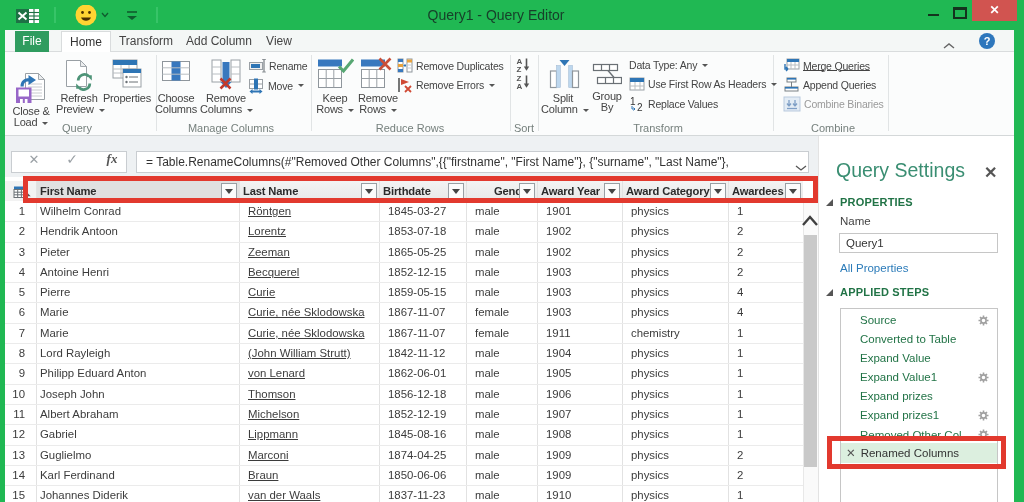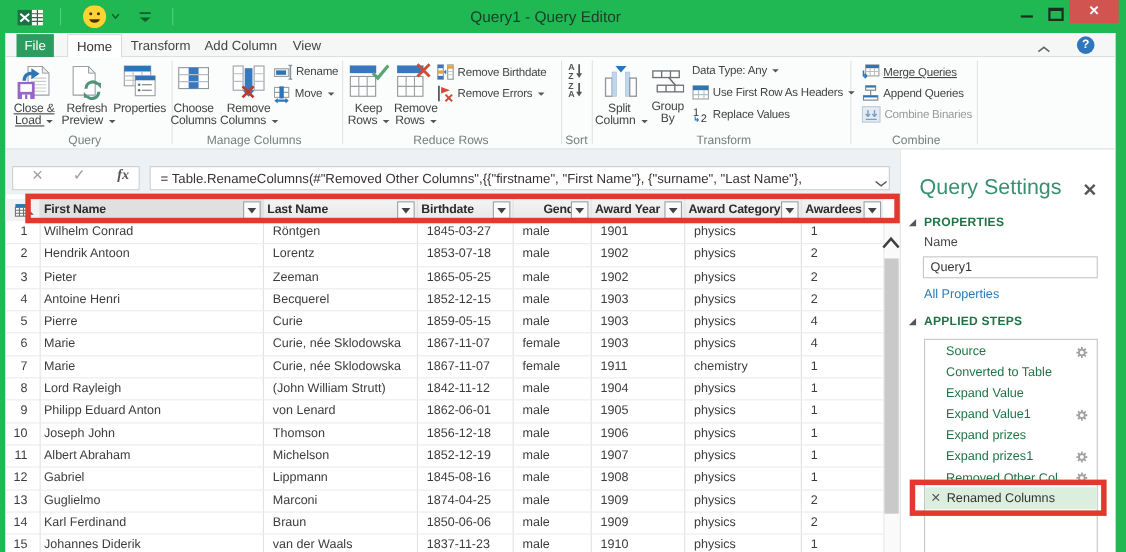--- a/index.html
+++ b/index.html
@@ -47,21 +47,21 @@
   #thead{left:5px;top:181px;width:798px;height:20px;background:linear-gradient(#f3f3f3,#e8e8e8);}
   .hc{line-height:20px;font-weight:bold;font-size:11.2px;letter-spacing:-0.15px;color:#2b2b2b;padding-left:4px;box-sizing:border-box;}
   .fbtn{position:absolute;top:2px;width:16px;height:16px;background:#fbfbfb;border:1px solid #999fa4;box-sizing:border-box;}
   .fbtn:after{content:"";position:absolute;left:3px;top:5px;border:4px solid transparent;border-top:5px solid #444;}
   #corner{left:5px;top:181px;width:31px;height:20px;background:#f2f2f2;}
   .vline{position:absolute;top:181px;width:1px;height:321px;background:#e2e2e2;}
   #tbody{left:5px;top:202px;width:798px;height:300px;}
   .trow{position:relative;width:798px;height:20.3px;border-bottom:1px solid #ebebeb;box-sizing:border-box;}
   .trow span{position:absolute;top:0;height:20.3px;line-height:18.8px;font-size:11.4px;color:#3c3c3c;white-space:nowrap;}
   .rn{width:20px;text-align:right;color:#757575;}
-  .c1{left:35px;}.c2{left:243px;}.c3{left:383px;}.c4{left:470px;}.c5{left:541px;}.c6{left:626px;}.c7{left:732px;}
+  .c1{left:35px;}.c2{left:243px;text-decoration:underline;}.c3{left:383px;}.c4{left:470px;}.c5{left:541px;}.c6{left:626px;}.c7{left:732px;}
   
   #sbar{left:803px;top:203px;width:15px;height:299px;background:#fafafa;border-left:1px solid #e8e8e8;box-sizing:border-box;}
   #sthumb{left:804px;top:235px;width:13px;height:232px;background:#c9c9c9;}
   
   #panel{left:818px;top:136px;width:196px;height:366px;background:#fff;border-left:1px solid #e3e3e3;box-sizing:border-box;}
   #qstitle{left:836px;top:159px;font-size:19.5px;color:#3A8E72;font-weight:300;}
   #qsclose{left:984px;top:163px;font-size:16px;color:#555;font-weight:bold;}
   .sechdr{position:absolute;font-size:11px;font-weight:bold;color:#217346;letter-spacing:.2px;}
   .tri{position:absolute;width:7px;height:7px;}
   #lblname{left:840px;top:215px;font-size:11.5px;color:#444;}
@@ -133,21 +133,21 @@
 <div class="gsep abs" style="left:773px;top:55px;"></div>
 <div class="gsep abs" style="left:888px;top:55px;"></div>
 
 <div class="glabel abs" style="left:37px;top:122px;width:80px;">Query</div>
 <div class="glabel abs" style="left:171px;top:122px;width:120px;">Manage Columns</div>
 <div class="glabel abs" style="left:360px;top:122px;width:100px;">Reduce Rows</div>
 <div class="glabel abs" style="left:509px;top:122px;width:30px;">Sort</div>
 <div class="glabel abs" style="left:618px;top:122px;width:80px;">Transform</div>
 <div class="glabel abs" style="left:803px;top:122px;width:60px;">Combine</div>
 
-<div class="bigbtn abs" style="left:6px;top:57px;width:50px;text-decoration:underline;">
+<div class="bigbtn abs" style="left:6px;top:70px;width:50px;">
 <svg width="34" height="34" viewBox="0 0 34 34">
  <path d="M11.5 3.5 H24.5 L30.5 9.5 V29.5 H11.5 Z" fill="#fff" stroke="#9aa0a5"></path>
  <path d="M24.5 3.5 V9.5 H30.5 Z" fill="#eceeef" stroke="#9aa0a5" stroke-width=".9"></path>
  <g stroke="#c9cccf">
         <line x1="14" y1="14" x2="28" y2="14"></line>
         <line x1="14" y1="17" x2="28" y2="17"></line>
  <line x1="14" y1="20" x2="28" y2="20"></line>
         <line x1="14" y1="23" x2="28" y2="23"></line>
         <line x1="14" y1="26" x2="28" y2="26"></line>
       </g>
@@ -254,21 +254,21 @@
 <svg width="16" height="16" viewBox="0 0 16 16">
  <rect x="1" y="1" width="5" height="13" fill="#fff" stroke="#8f969c"></rect>
  <rect x="1" y="1" width="5" height="3" fill="#3878BE"></rect>
       <rect x="1" y="6" width="5" height="3" fill="#E8A33D"></rect>
  <rect x="1" y="11" width="5" height="3" fill="#3878BE"></rect>
  <rect x="10" y="1" width="5" height="13" fill="#fff" stroke="#8f969c"></rect>
  <rect x="10" y="1.5" width="5" height="3" fill="#E8A33D"></rect>
  <line x1="10" y1="7" x2="15" y2="7" stroke="#c6cacd"></line>
       <line x1="10" y1="10" x2="15" y2="10" stroke="#c6cacd"></line>
  <path d="M9 7.5 h-2 m1.5 -1.5 l-1.5 1.5 1.5 1.5" stroke="#2E75B5" fill="none"></path>
-</svg><span class="t">Remove Birthdate</span></div>
+</svg><span class="t">Remove Duplicates</span></div>
 <div class="smallbtn abs" style="left:397px;top:77px;">
 <svg width="16" height="16" viewBox="0 0 16 16">
  <line x1="2" y1="1" x2="2" y2="15" stroke="#555" stroke-width="1.6"></line>
  <path d="M4 2 l8 3 -8 3 z" fill="#D04A35"></path>
  <path d="M8 9 l6 6 M14 9 l-6 6" stroke="#D04A35" stroke-width="1.8"></path>
 </svg><span class="t">Remove Errors</span> <span class="dda"></span></div>
 
 <div class="smallbtn abs" style="left:516px;top:57px;">
 <svg width="14" height="15" viewBox="0 0 14 15">
  <text x="0.5" y="7" font-size="8" font-weight="bold" fill="#555">A</text>

